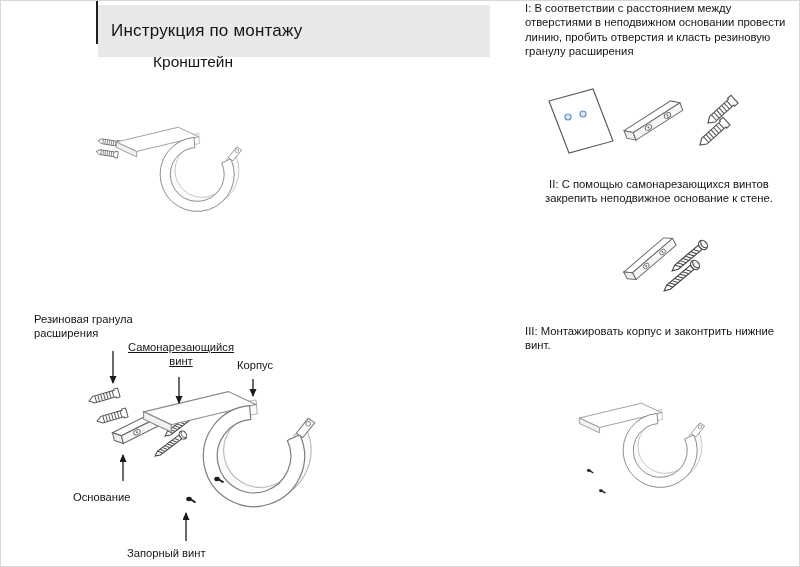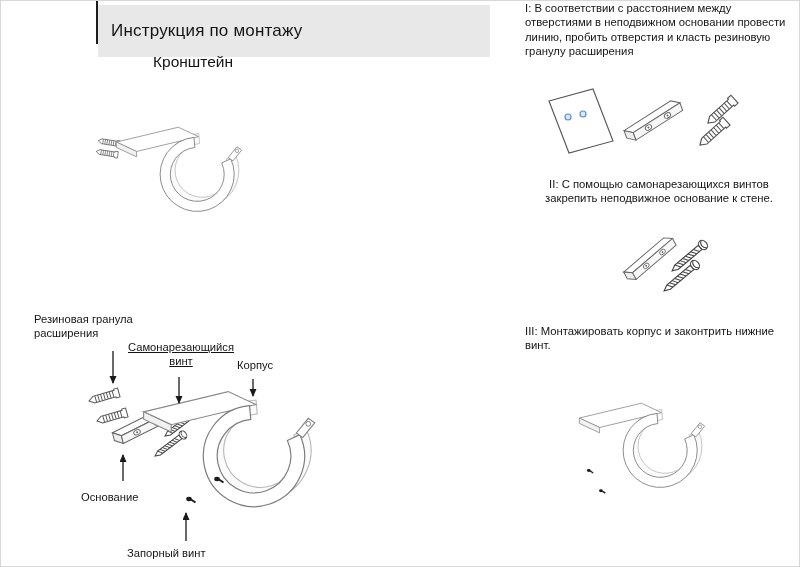--- a/index.html
+++ b/index.html
@@ -21,21 +21,21 @@
   }
   .subtitle { position:absolute; left:97px; top:52px; width:190px; text-align:center; font-size:15.5px; }
   .step-text { position:absolute; left:524px; width:268px; font-size:11.3px; line-height:1.28; }
   .step1 { top:0; }
   .step2 { top:176px;text-align:center; }
   .step3 { top:323px; }
   .diagram-label { position:absolute; font-size:11.2px; line-height:1.22; }
   .lbl-dowel { left:33px; top:312px; width:112px; }
   .lbl-screw { left:124px; top:340px; width:112px; text-align:center;text-decoration:underline; }
   .lbl-body  { left:236px; top:358px; }
-  .lbl-base  { left:80px;  top:490px; }
+  .lbl-base  { left:72px;  top:490px; }
   .lbl-lock  { left:126px; top:546px; }
   svg { display:block; }
 </style>
 </head>
 <body>
 
 <div class="page">
 
   <svg width="0" height="0" style="position:absolute" aria-hidden="true">
     <defs>

